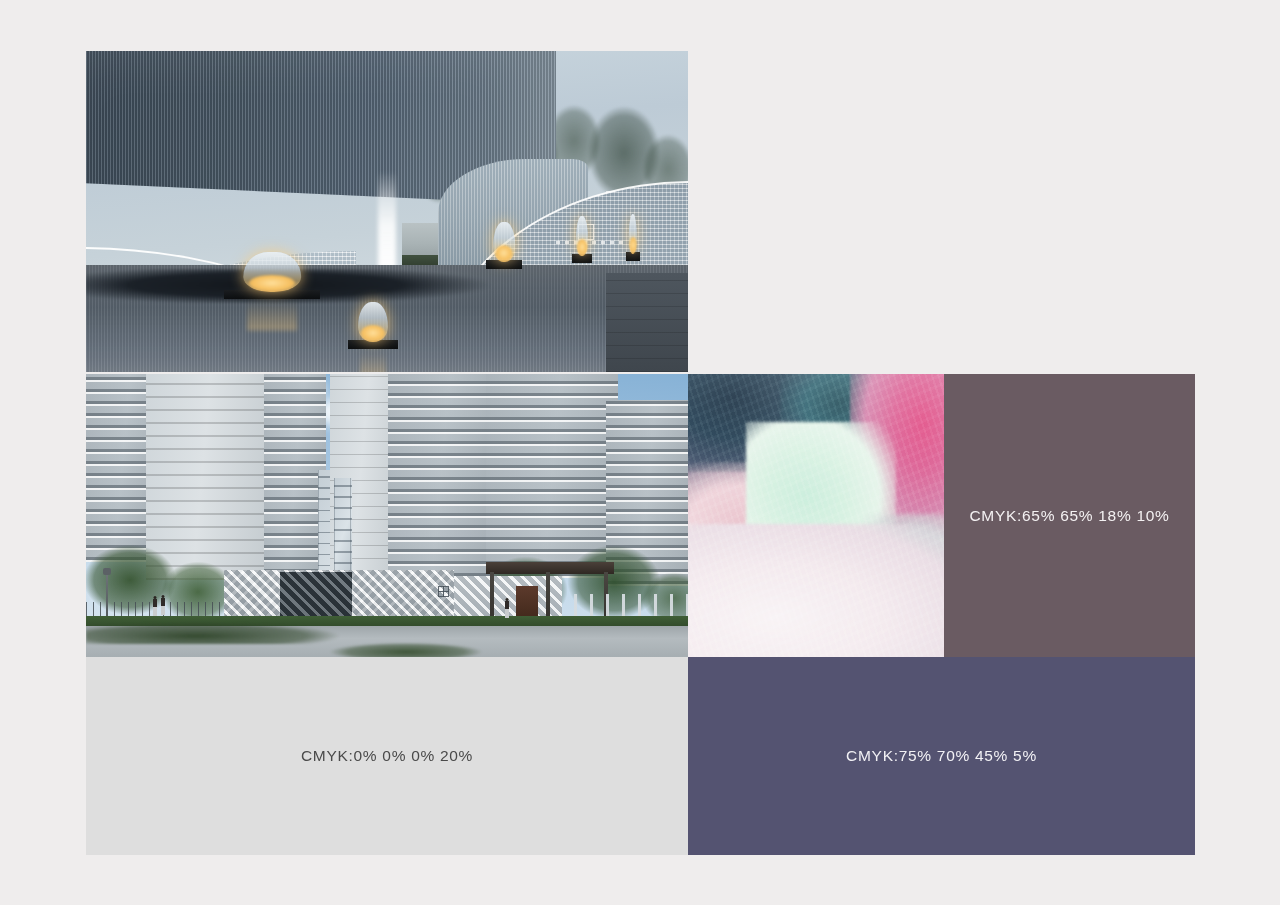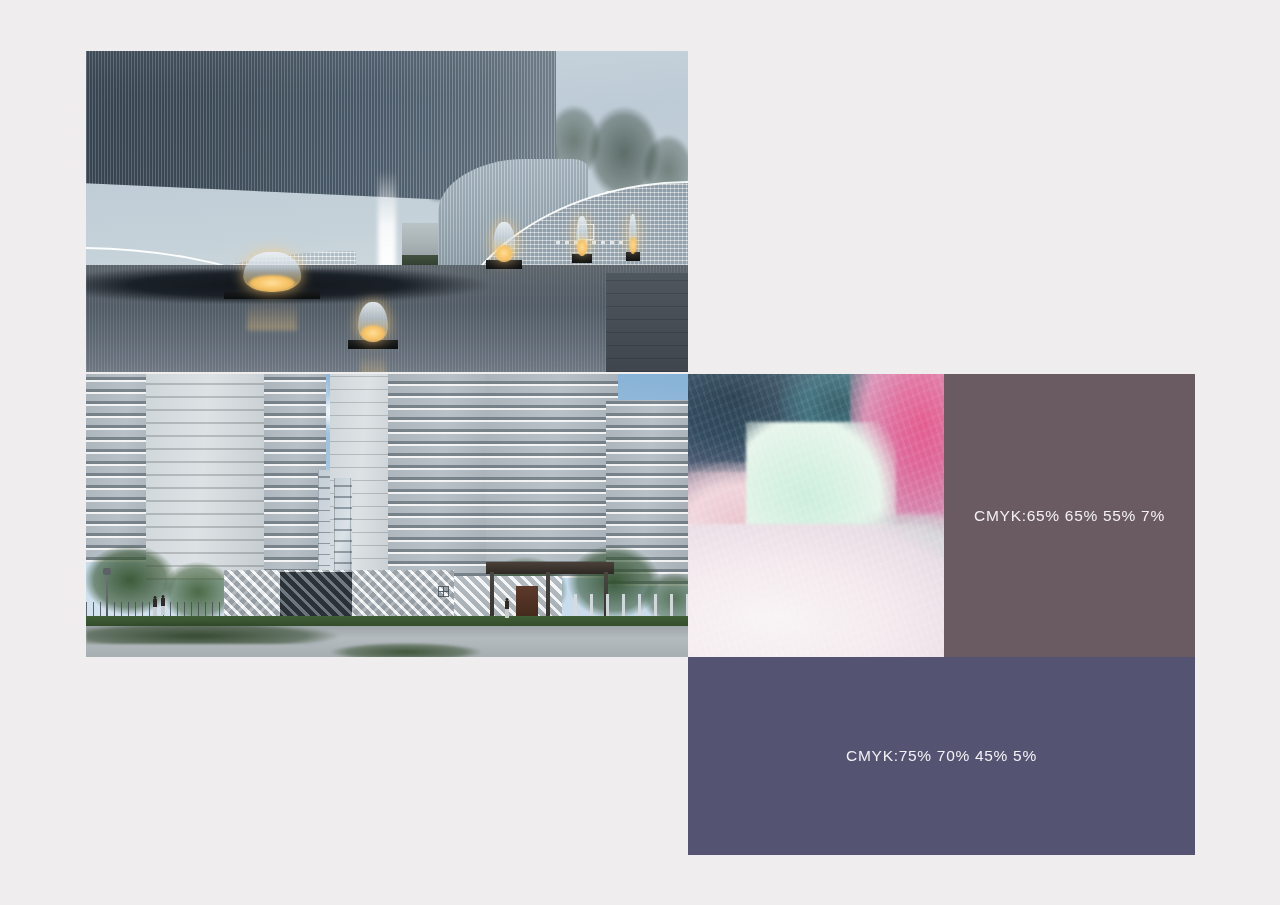--- a/index.html
+++ b/index.html
@@ -529,21 +529,24 @@
     <div class="l-magenta"></div>
     <div class="l-rose"></div>
     <div class="l-mint"></div>
     <div class="l-gray"></div>
     <div class="l-white"></div>
     <div class="ridges"></div>
     <div class="sheen"></div>
   </div>
 
   <div class="cell swatch" id="sw-2" style="background:#6A5B62">
-    <span class="swatch-label" style="color:#F4F1F2">CMYK:65% 65% 55% 7%</span>
+    <span class="swatch-label" style="color:#F4F1F2">CMYK:65% 65% 18% 10%</span>
   </div>
 
+  <div class="cell swatch" id="sw-3" style="background:#DEDEDE">
+    <span class="swatch-label" style="color:#4A4A4A">CMYK:0% 0% 0% 20%</span>
+  </div>
 
   <div class="cell swatch" id="sw-4" style="background:#545371">
     <span class="swatch-label" style="color:#F2F1F5">CMYK:75% 70% 45% 5%</span>
   </div>
 
 </div>
 
 </body></html>

